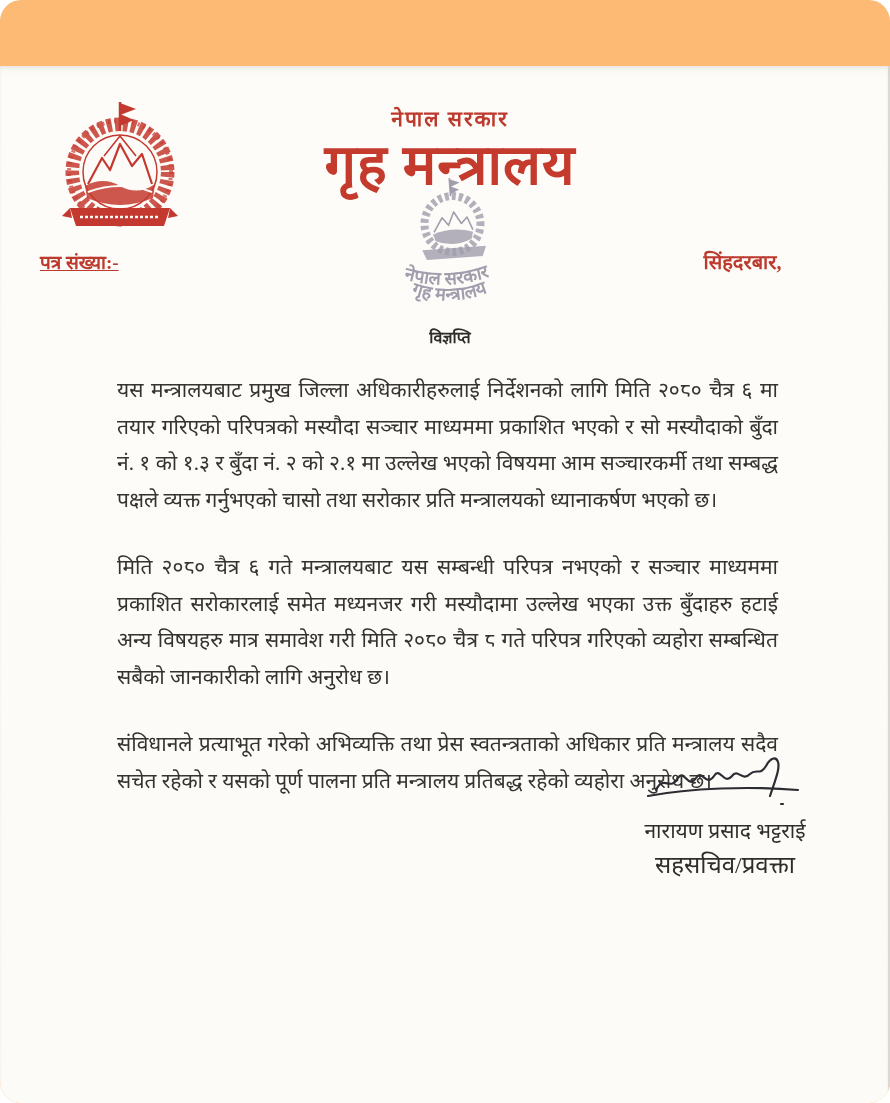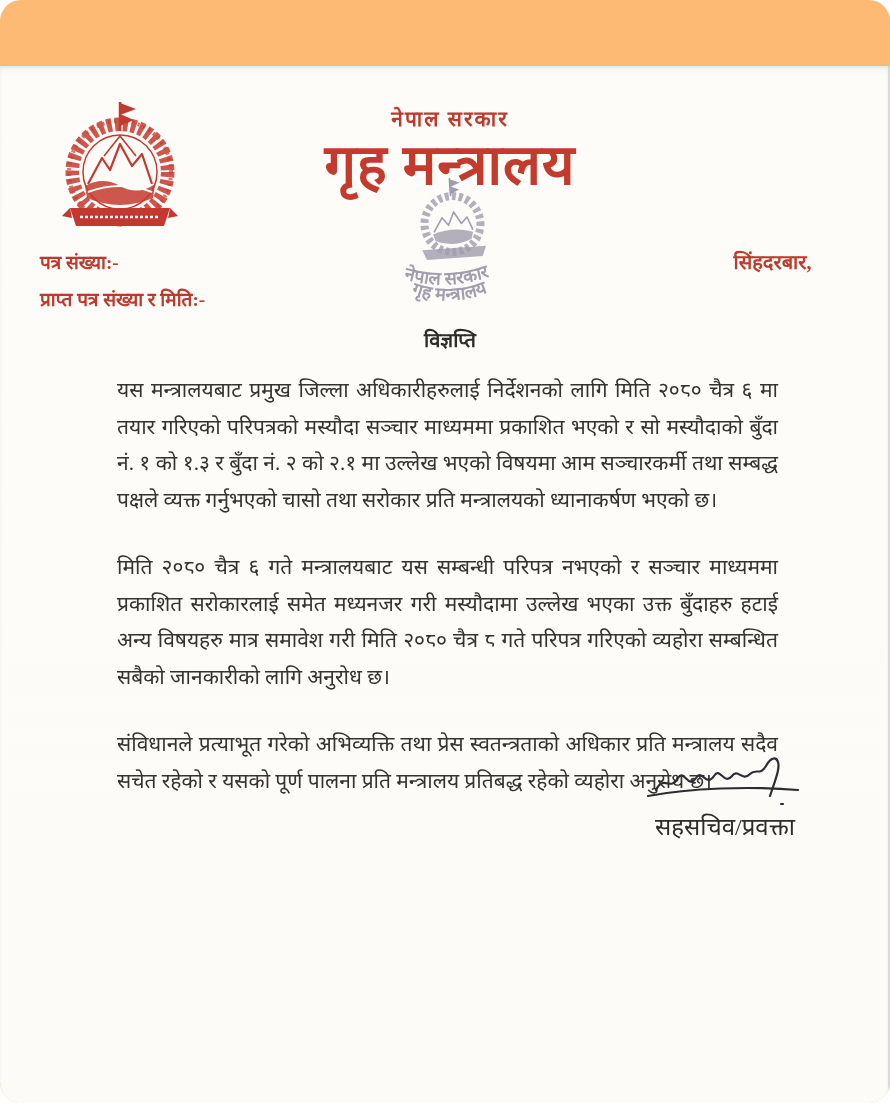--- a/index.html
+++ b/index.html
@@ -29,29 +29,29 @@
     position:absolute;left:150px;top:130px;width:600px;
     text-align:center;font-size:56px;font-weight:bold;
     color:#c43b2e;letter-spacing:1px;line-height:70px;
   }
   .emblem{position:absolute;left:58px;top:96px;width:124px;height:146px;}
   .stamp{position:absolute;left:366px;top:176px;width:176px;height:140px;opacity:.85;transform:rotate(-4deg);}
   .ref-fields{
     position:absolute;left:40px;top:244px;
     font-size:19px;font-weight:bold;color:#bd3a2e;line-height:37px;
   }
-  .ref-fields div{white-space:nowrap;}
+  .ref-fields div{white-space:nowrap;text-decoration:underline;}
   .address{
-    position:absolute;left:690px;top:244px;width:165px;
+    position:absolute;left:660px;top:244px;width:165px;
     text-align:center;font-size:20px;font-weight:bold;color:#bd3a2e;line-height:36px;
   }
   
   .doc-title{
     position:absolute;left:150px;top:326px;width:600px;
-    text-align:center;font-size:20px;font-weight:bold;color:#2f2d2a;
+    text-align:center;font-size:16px;font-weight:bold;color:#2f2d2a;
   }
   
   .body-text{
     position:absolute;left:117px;top:372px;width:661px;
     font-size:21px;color:#35332f;line-height:36.5px;text-align:justify;
   }
   .body-text p{margin:0 0 31px 0;}
   
   .date-block{
     position:absolute;left:117px;top:802px;
@@ -115,21 +115,20 @@
     <text font-size="18" font-weight="bold" fill="#918da0" font-family="Liberation Serif, serif">
       <textPath href="#stampArc1" startOffset="8%">नेपाल सरकार</textPath>
     </text>
     <text font-size="18" font-weight="bold" fill="#918da0" font-family="Liberation Serif, serif">
       <textPath href="#stampArc2" startOffset="6%">गृह मन्त्रालय</textPath>
     </text>
   </svg>
 
   <div class="ref-fields">
     <div>पत्र संख्या:-</div>
-    <div>प्राप्त पत्र संख्या र मिति:-</div>
   </div>
 
   <div class="address">
     <div>सिंहदरबार,</div>
   </div>
 
   <div class="doc-title">विज्ञप्ति</div>
 
   <div class="body-text">
     <p>यस मन्त्रालयबाट प्रमुख जिल्ला अधिकारीहरुलाई निर्देशनको लागि मिति २०८० चैत्र ६ मा तयार गरिएको परिपत्रको मस्यौदा सञ्चार माध्यममा प्रकाशित भएको र सो मस्यौदाको बुँदा नं. १ को १.३ र बुँदा नं. २ को २.१ मा उल्लेख भएको विषयमा आम सञ्चारकर्मी तथा सम्बद्ध पक्षले व्यक्त गर्नुभएको चासो तथा सरोकार प्रति मन्त्रालयको ध्यानाकर्षण भएको छ।</p>
@@ -139,15 +138,16 @@
 
 
   <div class="sign-block">
     <svg class="signature-svg" width="190" height="58" viewBox="0 0 190 58" aria-hidden="true">
       <g fill="none" stroke="#2c2c33" stroke-width="2.2" stroke-linecap="round">
         <path d="M26 38 C34 22 40 40 48 26 C54 16 58 38 66 26 C72 16 76 36 84 24 C90 14 94 34 102 24 C108 16 112 30 120 22 C126 16 130 24 136 14 C140 6 146 4 148 10 C150 16 146 26 140 44"></path>
         <path d="M18 44 C60 36 120 34 168 38"></path>
         <path d="M151 52 L153 52"></path>
       </g>
     </svg>
+    <div class="sign-name">नारायण प्रसाद भट्टराई</div>
     <div class="sign-title">सहसचिव/प्रवक्ता</div>
   </div>
 </div>
 
 </body></html>

